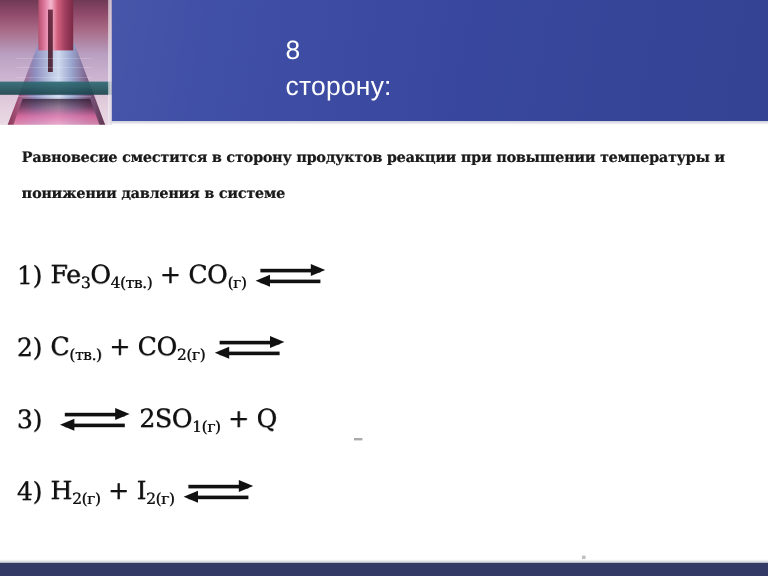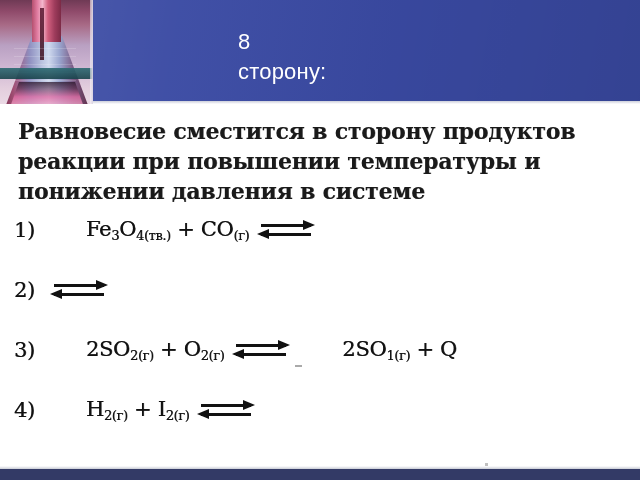--- a/index.html
+++ b/index.html
@@ -184,21 +184,21 @@
     height: 365px;
     background: #ffffff;
   }
 
   .question-text {
     position: absolute;
     left: 18px;
     top: 12px;
     width: 600px;
     font-family: "DejaVu Serif", "Liberation Serif", serif;
-    font-size: 22px;
+    font-size: 12px;
     line-height: 30px;
     font-weight: 700;
     color: #1a1a1a;
     letter-spacing: -0.2px;
     text-shadow: 0.4px 0 0 rgba(0,0,0,0.45);
   }
 
   .equations {
     position: absolute;
     left: 14px;
@@ -211,21 +211,21 @@
     font-size: 21px;
     font-weight: 400;
     color: #111111;
     white-space: nowrap;
     display: flex;
     align-items: center;
     letter-spacing: -0.3px;
     text-shadow: 0.45px 0 0 rgba(0,0,0,0.55), 0 0.3px 0 rgba(0,0,0,0.3);
   }
   .eq-index { margin-right: 7px; }
-  .eq-part  { white-space: nowrap; margin-left: 44px; }
+  .eq-part  { white-space: nowrap; }
   .eq-part sub {
     font-size: 0.62em;
     vertical-align: -0.28em;
     letter-spacing: -0.4px;
   }
 
   
   .eq-arrow {
     display: inline-block;
     position: relative;
@@ -329,31 +329,31 @@
         <span class="eq-arrow">
           <span class="bar-top"></span>
             <span class="head-right"></span>
           <span class="bar-bot"></span>
             <span class="head-left"></span>
         </span>
       </div>
 
       <div class="equation">
         <span class="eq-index">2)</span>
+        <span class="eq-part">C<sub>(тв.)</sub>&nbsp;+&nbsp;CO<sub>2(г)</sub></span>
         <span class="eq-arrow">
           <span class="bar-top"></span>
             <span class="head-right"></span>
           <span class="bar-bot"></span>
             <span class="head-left"></span>
         </span>
       </div>
 
       <div class="equation">
         <span class="eq-index">3)</span>
-        <span class="eq-part">2SO<sub>2(г)</sub>&nbsp;+&nbsp;O<sub>2(г)</sub></span>
         <span class="eq-arrow">
           <span class="bar-top"></span>
             <span class="head-right"></span>
           <span class="bar-bot"></span>
             <span class="head-left"></span>
         </span>
         <span class="eq-part">2SO<sub>1(г)</sub>&nbsp;+&nbsp;Q</span>
       </div>
 
       <div class="equation">

